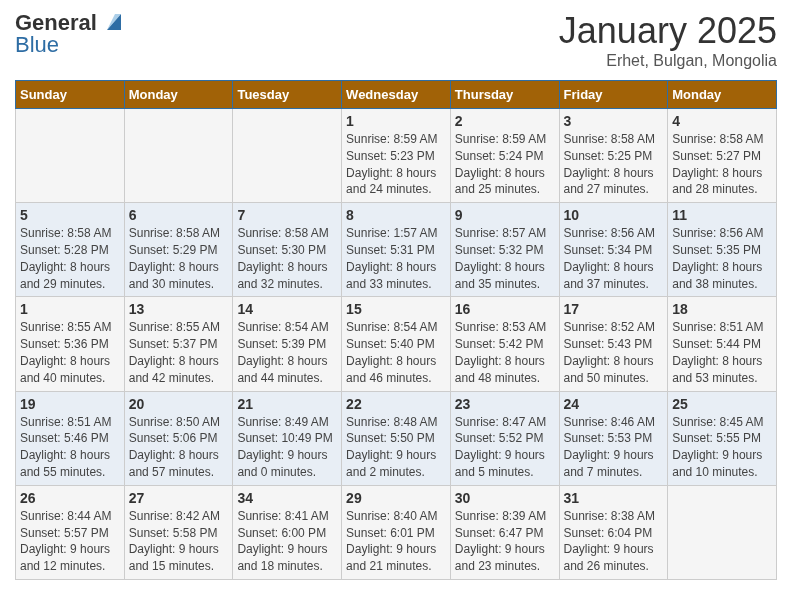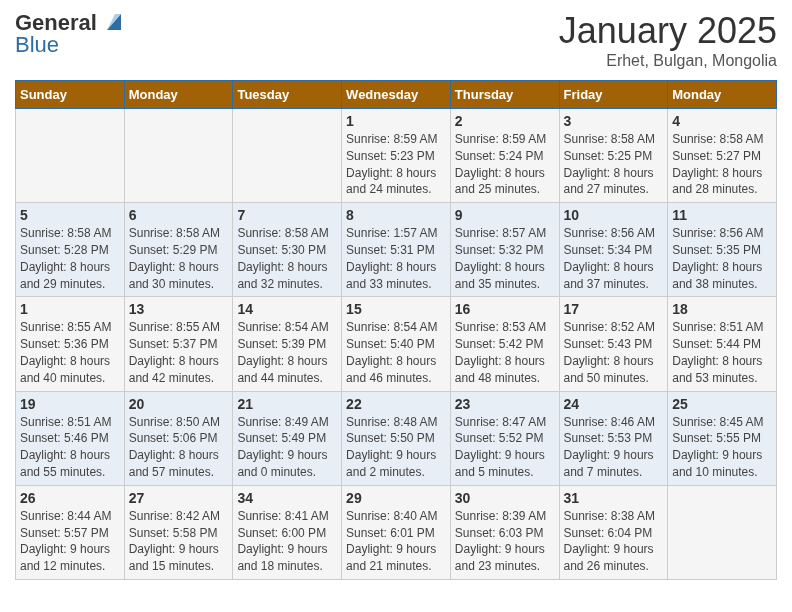--- a/index.html
+++ b/index.html
@@ -261,21 +261,21 @@
         <td>
           <div class="day-number">20</div>
           <div class="cell-content">Sunrise: 8:50 AM
 Sunset: 5:06 PM
 Daylight: 8 hours
 and 57 minutes.</div>
         </td>
         <td>
           <div class="day-number">21</div>
           <div class="cell-content">Sunrise: 8:49 AM
-Sunset: 5:49 PM
+Sunset: 10:49 PM
 Daylight: 9 hours
 and 0 minutes.</div>
         </td>
         <td>
           <div class="day-number">22</div>
           <div class="cell-content">Sunrise: 8:48 AM
 Sunset: 5:50 PM
 Daylight: 9 hours
 and 2 minutes.</div>
         </td>
@@ -326,21 +326,21 @@
         <td>
           <div class="day-number">29</div>
           <div class="cell-content">Sunrise: 8:40 AM
 Sunset: 6:01 PM
 Daylight: 9 hours
 and 21 minutes.</div>
         </td>
         <td>
           <div class="day-number">30</div>
           <div class="cell-content">Sunrise: 8:39 AM
-Sunset: 6:03 PM
+Sunset: 6:47 PM
 Daylight: 9 hours
 and 23 minutes.</div>
         </td>
         <td>
           <div class="day-number">31</div>
           <div class="cell-content">Sunrise: 8:38 AM
 Sunset: 6:04 PM
 Daylight: 9 hours
 and 26 minutes.</div>
         </td>

